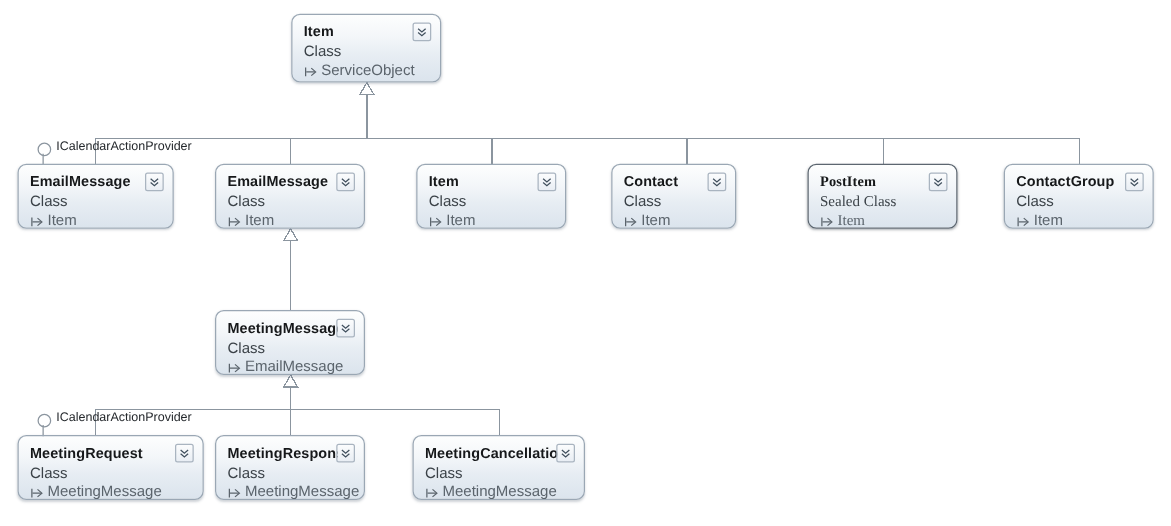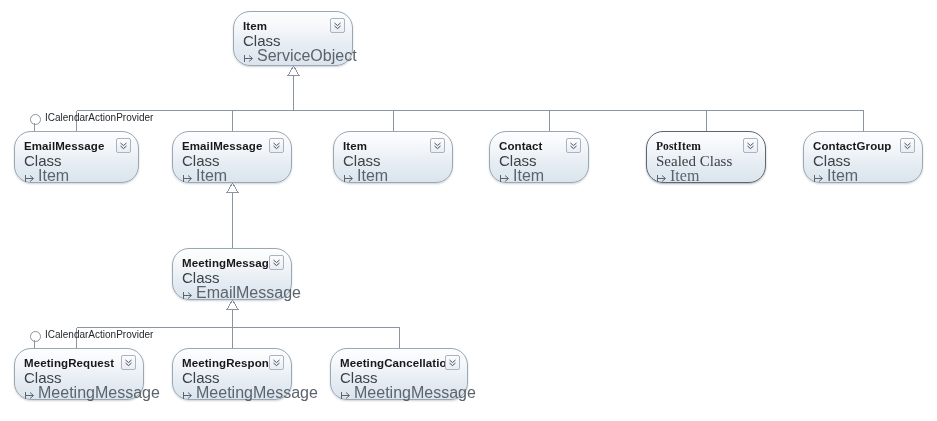--- a/index.html
+++ b/index.html
@@ -27,21 +27,21 @@
     width: 937px;
     height: 421px;
     pointer-events: none;
   }
 
   
   .clsbox {
     position: absolute;
     box-sizing: border-box;
     border: 1px solid #9aa7b4;
-    border-radius: 17px;
+    border-radius: 7px;
     background: linear-gradient(to bottom,
                 #fdfefe 0%,
                 #f3f6f9 34%,
                 #e7edf3 60%,
                 #dbe4ed 100%);
     box-shadow: 0 1px 2px rgba(80, 95, 110, 0.28);
     padding: 7px 9px 22px 9px;
   }
   .clsbox.sealed {
     border: 1px solid #5c6670;
@@ -50,28 +50,28 @@
 
   .cls-title {
     font-size: 11.5px;
     font-weight: bold;
     color: #16181a;
     line-height: 14px;
     letter-spacing: 0.1px;
     white-space: nowrap;
   }
   .cls-kind {
-    font-size: 15px;
+    font-size: 12px;
     color: #3b4248;
     line-height: 14px;
     margin-top: 1px;
     white-space: nowrap;
   }
   .cls-base {
-    font-size: 16px;
+    font-size: 12px;
     color: #5b646c;
     line-height: 14px;
     margin-top: 1px;
     white-space: nowrap;
     display: flex;
     align-items: center;
     gap: 3px;
   }
   .base-glyph {
     display: inline-block;
@@ -373,21 +373,21 @@
     <div class="chev">
       <svg viewBox="0 0 9 9" width="9" height="9">
           <g stroke="#41505e" stroke-width="1" fill="none">
             <path d="M1.5,2 L4.5,4.6 L7.5,2"></path>
             <path d="M1.5,5 L4.5,7.6 L7.5,5"></path>
           </g>
         </svg>
     </div>
   </div>
 
-  <div class="clsbox" style="left:14px; top:348px; width:130px; height:52px;">
+  <div class="clsbox" style="left:14px; top:348px; width:149px; height:52px;">
     <div class="cls-title">MeetingRequest</div>
     <div class="cls-kind">Class</div>
     <div class="cls-base">
       <span class="base-glyph">
         <svg viewBox="0 0 11 11" width="11" height="11">
             <g stroke="#5b646c" stroke-width="1" fill="none">
               <path d="M1.5,2 L1.5,9"></path>
               <path d="M2,5.5 L9,5.5"></path>
               <path d="M6,2.5 L9.5,5.5 L6,8.5"></path>
             </g>

